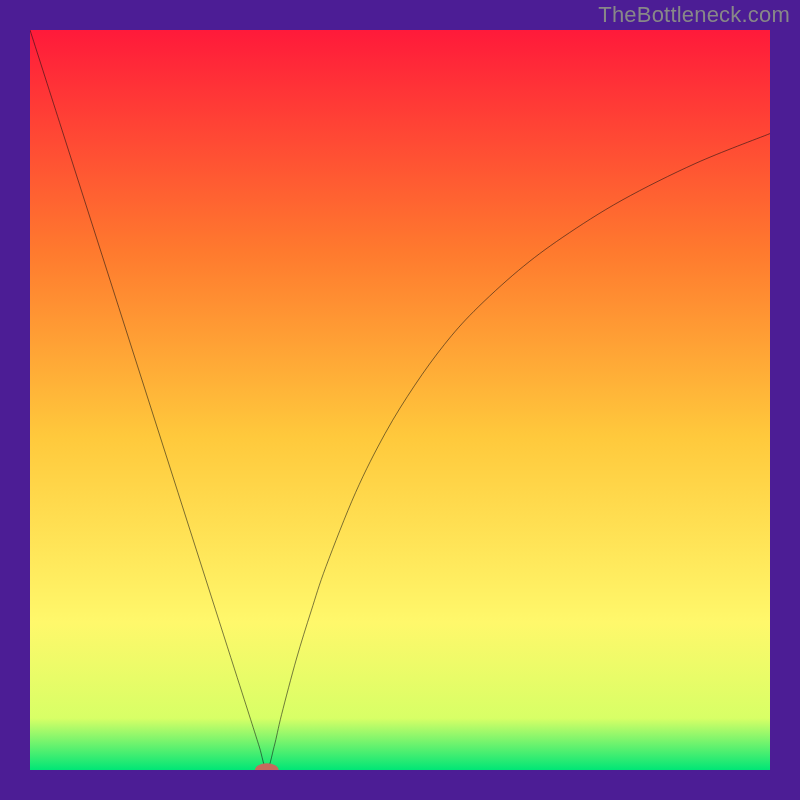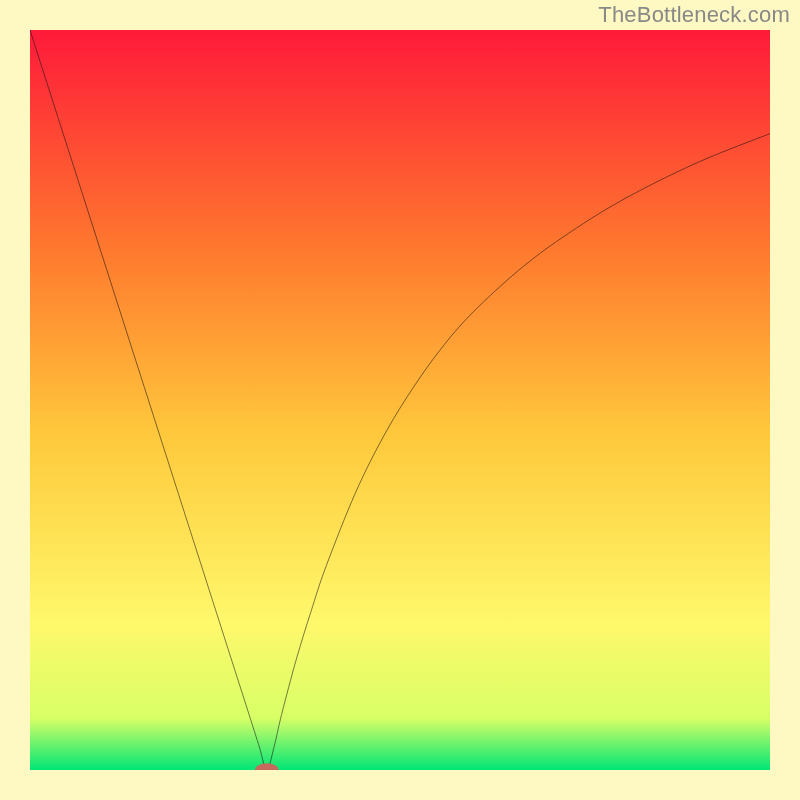--- a/index.html
+++ b/index.html
@@ -10,21 +10,21 @@
     overflow: hidden;
     background: #000;
     font-family: Arial, Helvetica, sans-serif;
   }
   .frame {
     position: absolute;
     left: 0;
     top: 0;
     width: 800px;
     height: 800px;
-    background: #fef9c3;
+    background: #4c1d95;
   }
   .watermark {
     position: absolute;
     top: 2px;
     right: 10px;
     color: #888;
     font-size: 22px;
     letter-spacing: 0.2px;
     font-weight: 400;
   }

